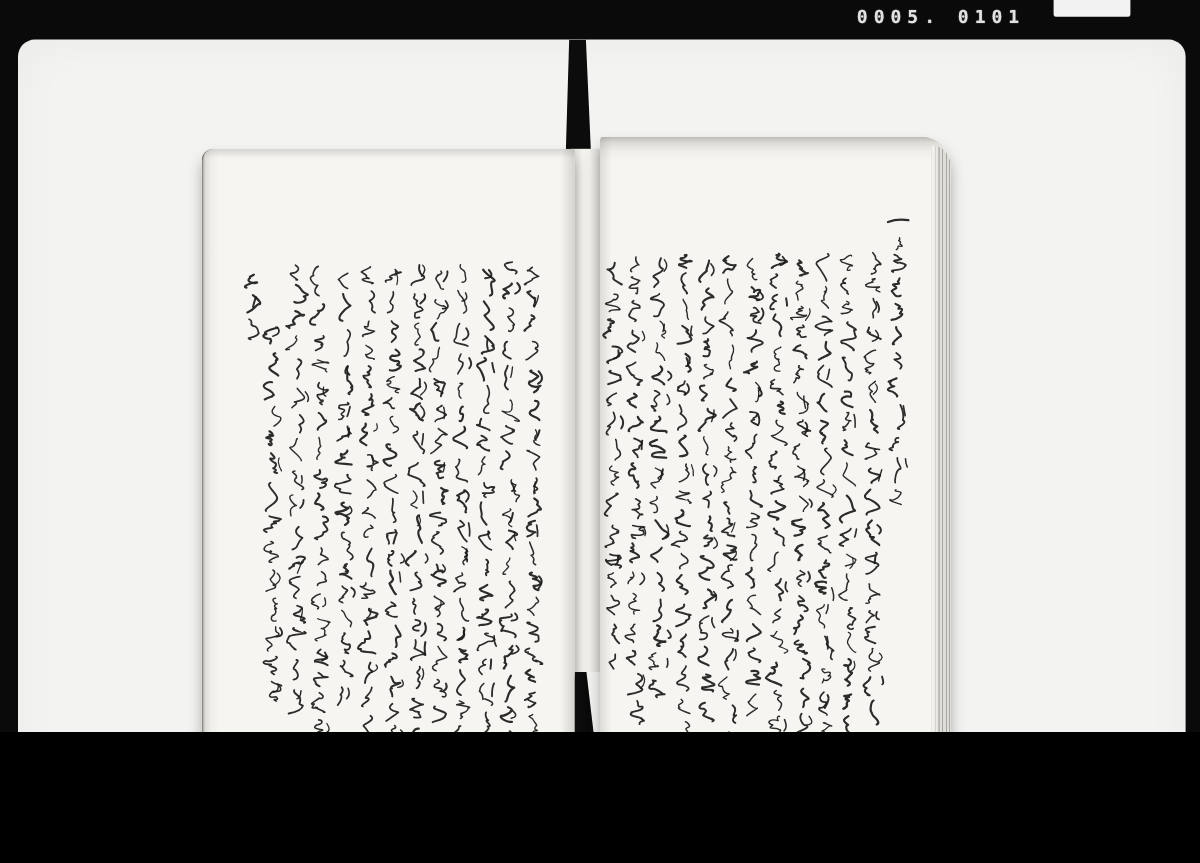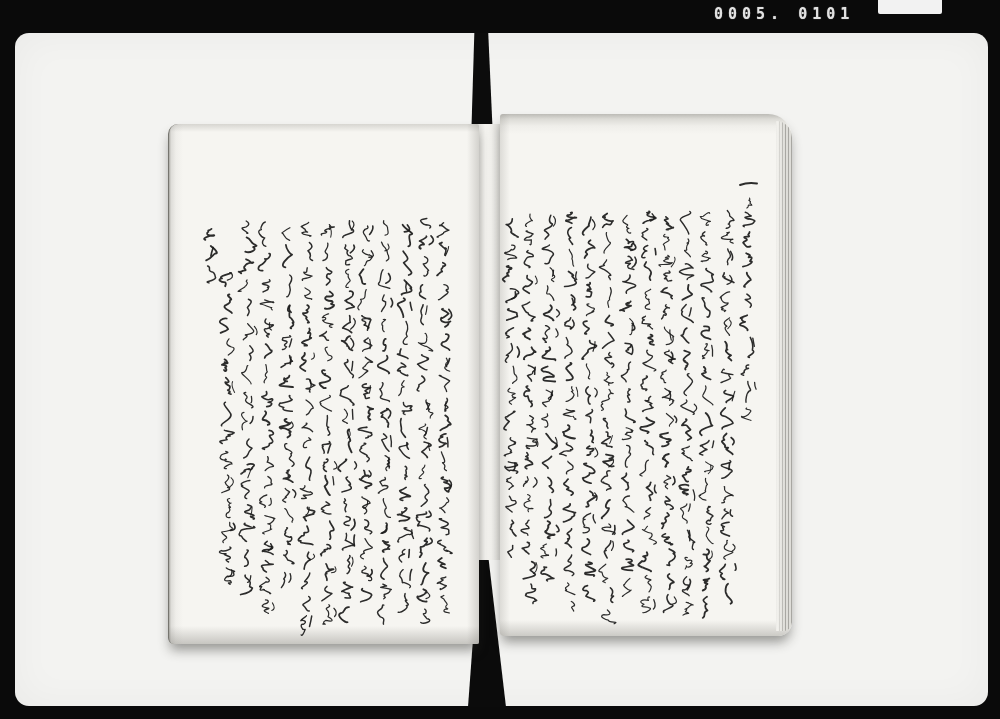--- a/index.html
+++ b/index.html
@@ -1,17 +1,17 @@
 <!DOCTYPE html>
 <html><head>
 <meta charset="utf-8">
 <style>
   html,body{margin:0;padding:0;background:#000;}
   .frame{
-    position:relative;width:1000px;height:719px;overflow:hidden;
+    position:relative;width:1000px;height:610px;overflow:hidden;
     background:#0a0a0a;font-family:"DejaVu Sans Mono","Liberation Mono",monospace;
   }
   .film-tab{
     position:absolute;left:878px;top:0;width:64px;height:14px;
     background:#f2f2f2;border-radius:0 0 2px 2px;
   }
   .frame-counter{
     position:absolute;left:714px;top:5px;
     color:#e2e2e2;font-size:15px;font-weight:bold;letter-spacing:5px;
     text-shadow:0 0 1px rgba(255,255,255,.6);

